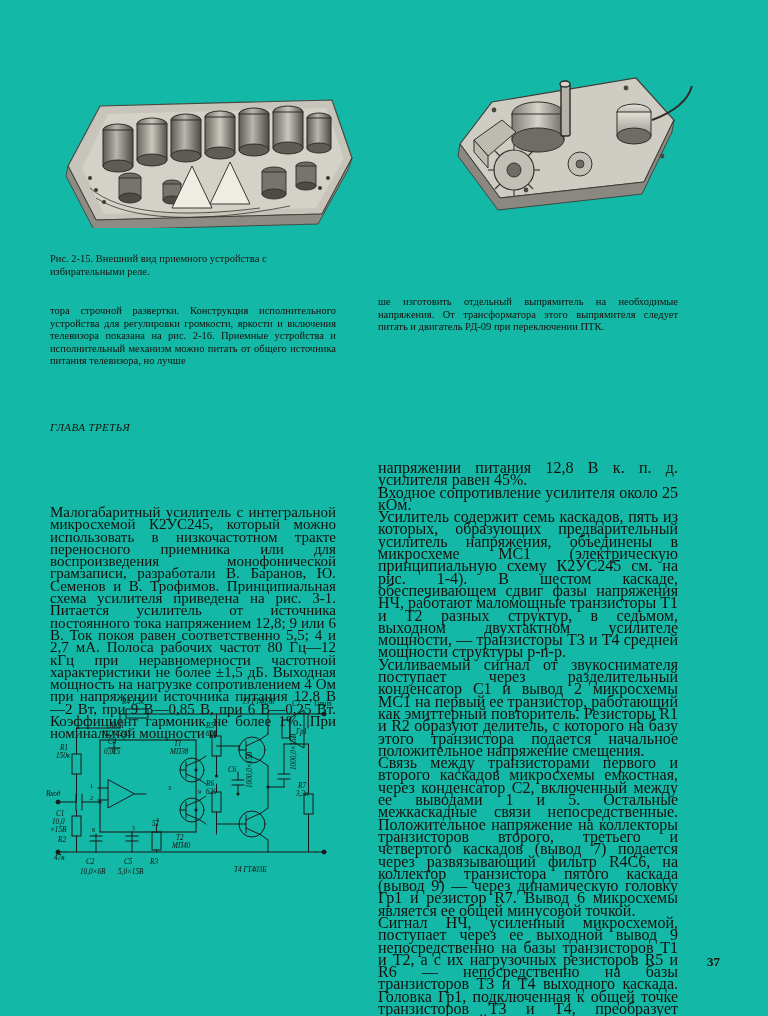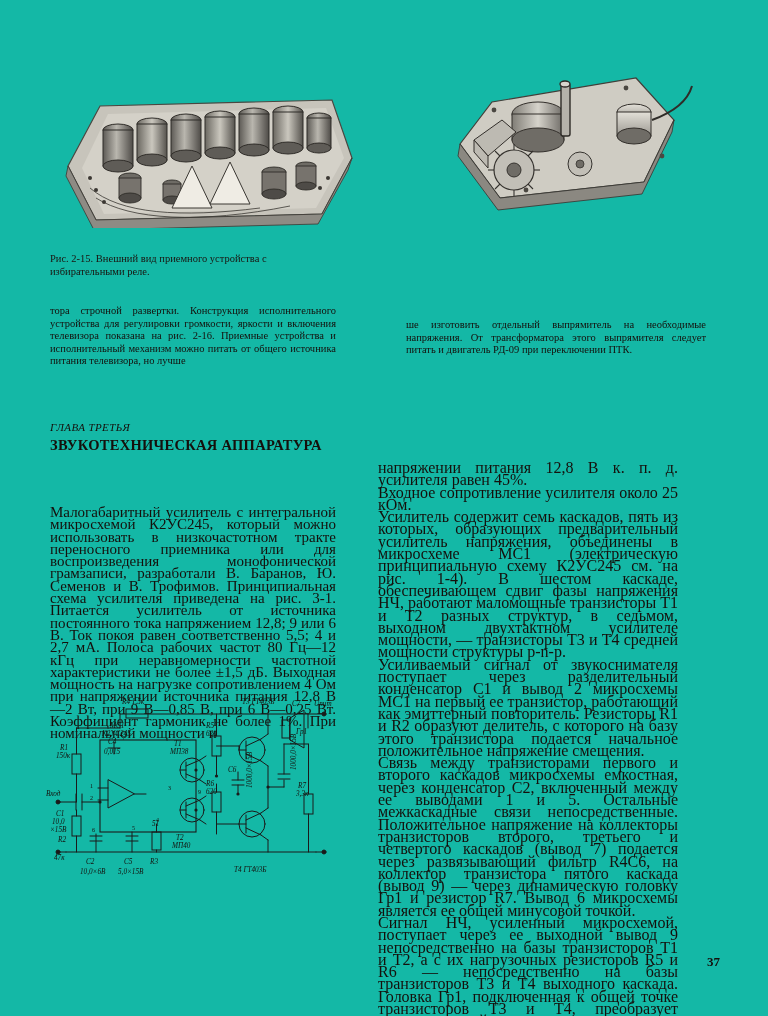--- a/index.html
+++ b/index.html
@@ -51,21 +51,21 @@
   
   .col-text {
     position: absolute;
     font-size: 10.5px;
     line-height: 12.6px;
     text-align: justify;
     text-justify: inter-word;
     hyphens: manual;
   }
   #intro-left { left: 50px; top: 305px; width: 286px; }
-  #intro-right { left: 378px; top: 319px; width: 300px; margin-left: 28px; }
+  #intro-right { left: 378px; top: 296px; width: 300px; }
 
   
   #chapter-label {
     position: absolute; left: 50px; top: 421px;
     font-style: italic; font-size: 11px; letter-spacing: .4px; text-align: right;
   }
   #chapter-title {
     position: absolute; left: 50px; top: 437px;
     font-size: 14.5px; font-weight: bold; letter-spacing: .3px;
   }
@@ -269,21 +269,20 @@
       <path d="M222,72 C244,64 258,52 262,38" stroke="#2f2c28" stroke-width="2" fill="none"></path>
     </svg>
   </div>
 
   <div class="caption" id="cap-left">Рис. 2-15. Внешний вид приемного устройства с избирательными реле.</div>
 
   <div class="col-text" id="intro-left">тора строчной развертки. Конструкция исполнительного устройства для регулировки громкости, яркости и включения телевизора показана на рис. 2-16. Приемные устройства и исполнительный механизм можно питать от общего источника питания телевизора, но лучше</div>
   <div class="col-text" id="intro-right">ше изготовить отдельный выпрямитель на необходимые напряжения. От трансформатора этого выпрямителя следует питать и двигатель РД-09 при переключении ПТК.</div>
 
   <div id="chapter-label">ГЛАВА ТРЕТЬЯ</div>
-  <div id="chapter-title">ЗВУКОТЕХНИЧЕСКАЯ АППАРАТУРА</div>
 
 
   <div id="body-left">Малогабаритный усилитель с интегральной микросхемой К2УС245, который можно использовать в низкочастотном тракте переносного приемника или для воспроизведения монофонической грамзаписи, разработали В. Баранов, Ю. Семенов и В. Трофимов. Принципиальная схема усилителя приведена на рис. 3-1. Питается усилитель от источника постоянного тока напряжением 12,8; 9 или 6 В. Ток покоя равен соответственно 5,5; 4 и 2,7 мА. Полоса рабочих частот 80 Гц—12 кГц при неравномерности частотной характеристики не более ±1,5 дБ. Выходная мощность на нагрузке сопротивлением 4 Ом при напряжении источника питания 12,8 В—2 Вт, при 9 В—0,85 В, при 6 В—0,25 Вт. Коэффициент гармоник не более 1%. При номинальной мощности и</div>
   <div id="body-right" style="white-space:pre-line">напряжении питания 12,8 В к. п. д. усилителя равен 45%.
 Входное сопротивление усилителя около 25 кОм.
 Усилитель содержит семь каскадов, пять из которых, образующих предварительный усилитель напряжения, объединены в микросхеме МС1 (электрическую принципиальную схему К2УС245 см. на рис. 1-4). В шестом каскаде, обеспечивающем сдвиг фазы напряжения НЧ, работают маломощные транзисторы Т1 и Т2 разных структур, в седьмом, выходном двухтактном усилителе мощности, — транзисторы Т3 и Т4 средней мощности структуры p-n-p.
 Усиливаемый сигнал от звукоснимателя поступает через разделительный конденсатор С1 и вывод 2 микросхемы МС1 на первый ее транзистор, работающий как эмиттерный повторитель. Резисторы R1 и R2 образуют делитель, с которого на базу этого транзистора подается начальное положительное напряжение смещения.
 Связь между транзисторами первого и второго каскадов микросхемы емкостная, через конденсатор С2, включенный между ее выводами 1 и 5. Остальные межкаскадные связи непосредственные. Положительное напряжение на коллекторы транзисторов второго, третьего и четвертого каскадов (вывод 7) подается через развязывающий фильтр R4С6, на коллектор транзистора пятого каскада (вывод 9) — через динамическую головку Гр1 и резистор R7. Вывод 6 микросхемы является ее общей минусовой точкой.
 Сигнал НЧ, усиленный микросхемой, поступает через ее выходной вывод 9 непосредственно на базы транзисторов Т1 и Т2, а с их нагрузочных резисторов R5 и R6 — непосредственно на базы транзисторов Т3 и Т4 выходного каскада. Головка Гр1, подключенная к общей точке транзисторов Т3 и Т4, преобразует низкочастотный сигнал в звуковые колебания.
 Равномерность частотной характеристики в рабочем диапазоне частот и достаточно высокую термостабильность обеспечивает отрицательная обратная связь по переменному току, напряжение которой снимается с выхода усилителя и вместе с постоянным напряжени-</div>

